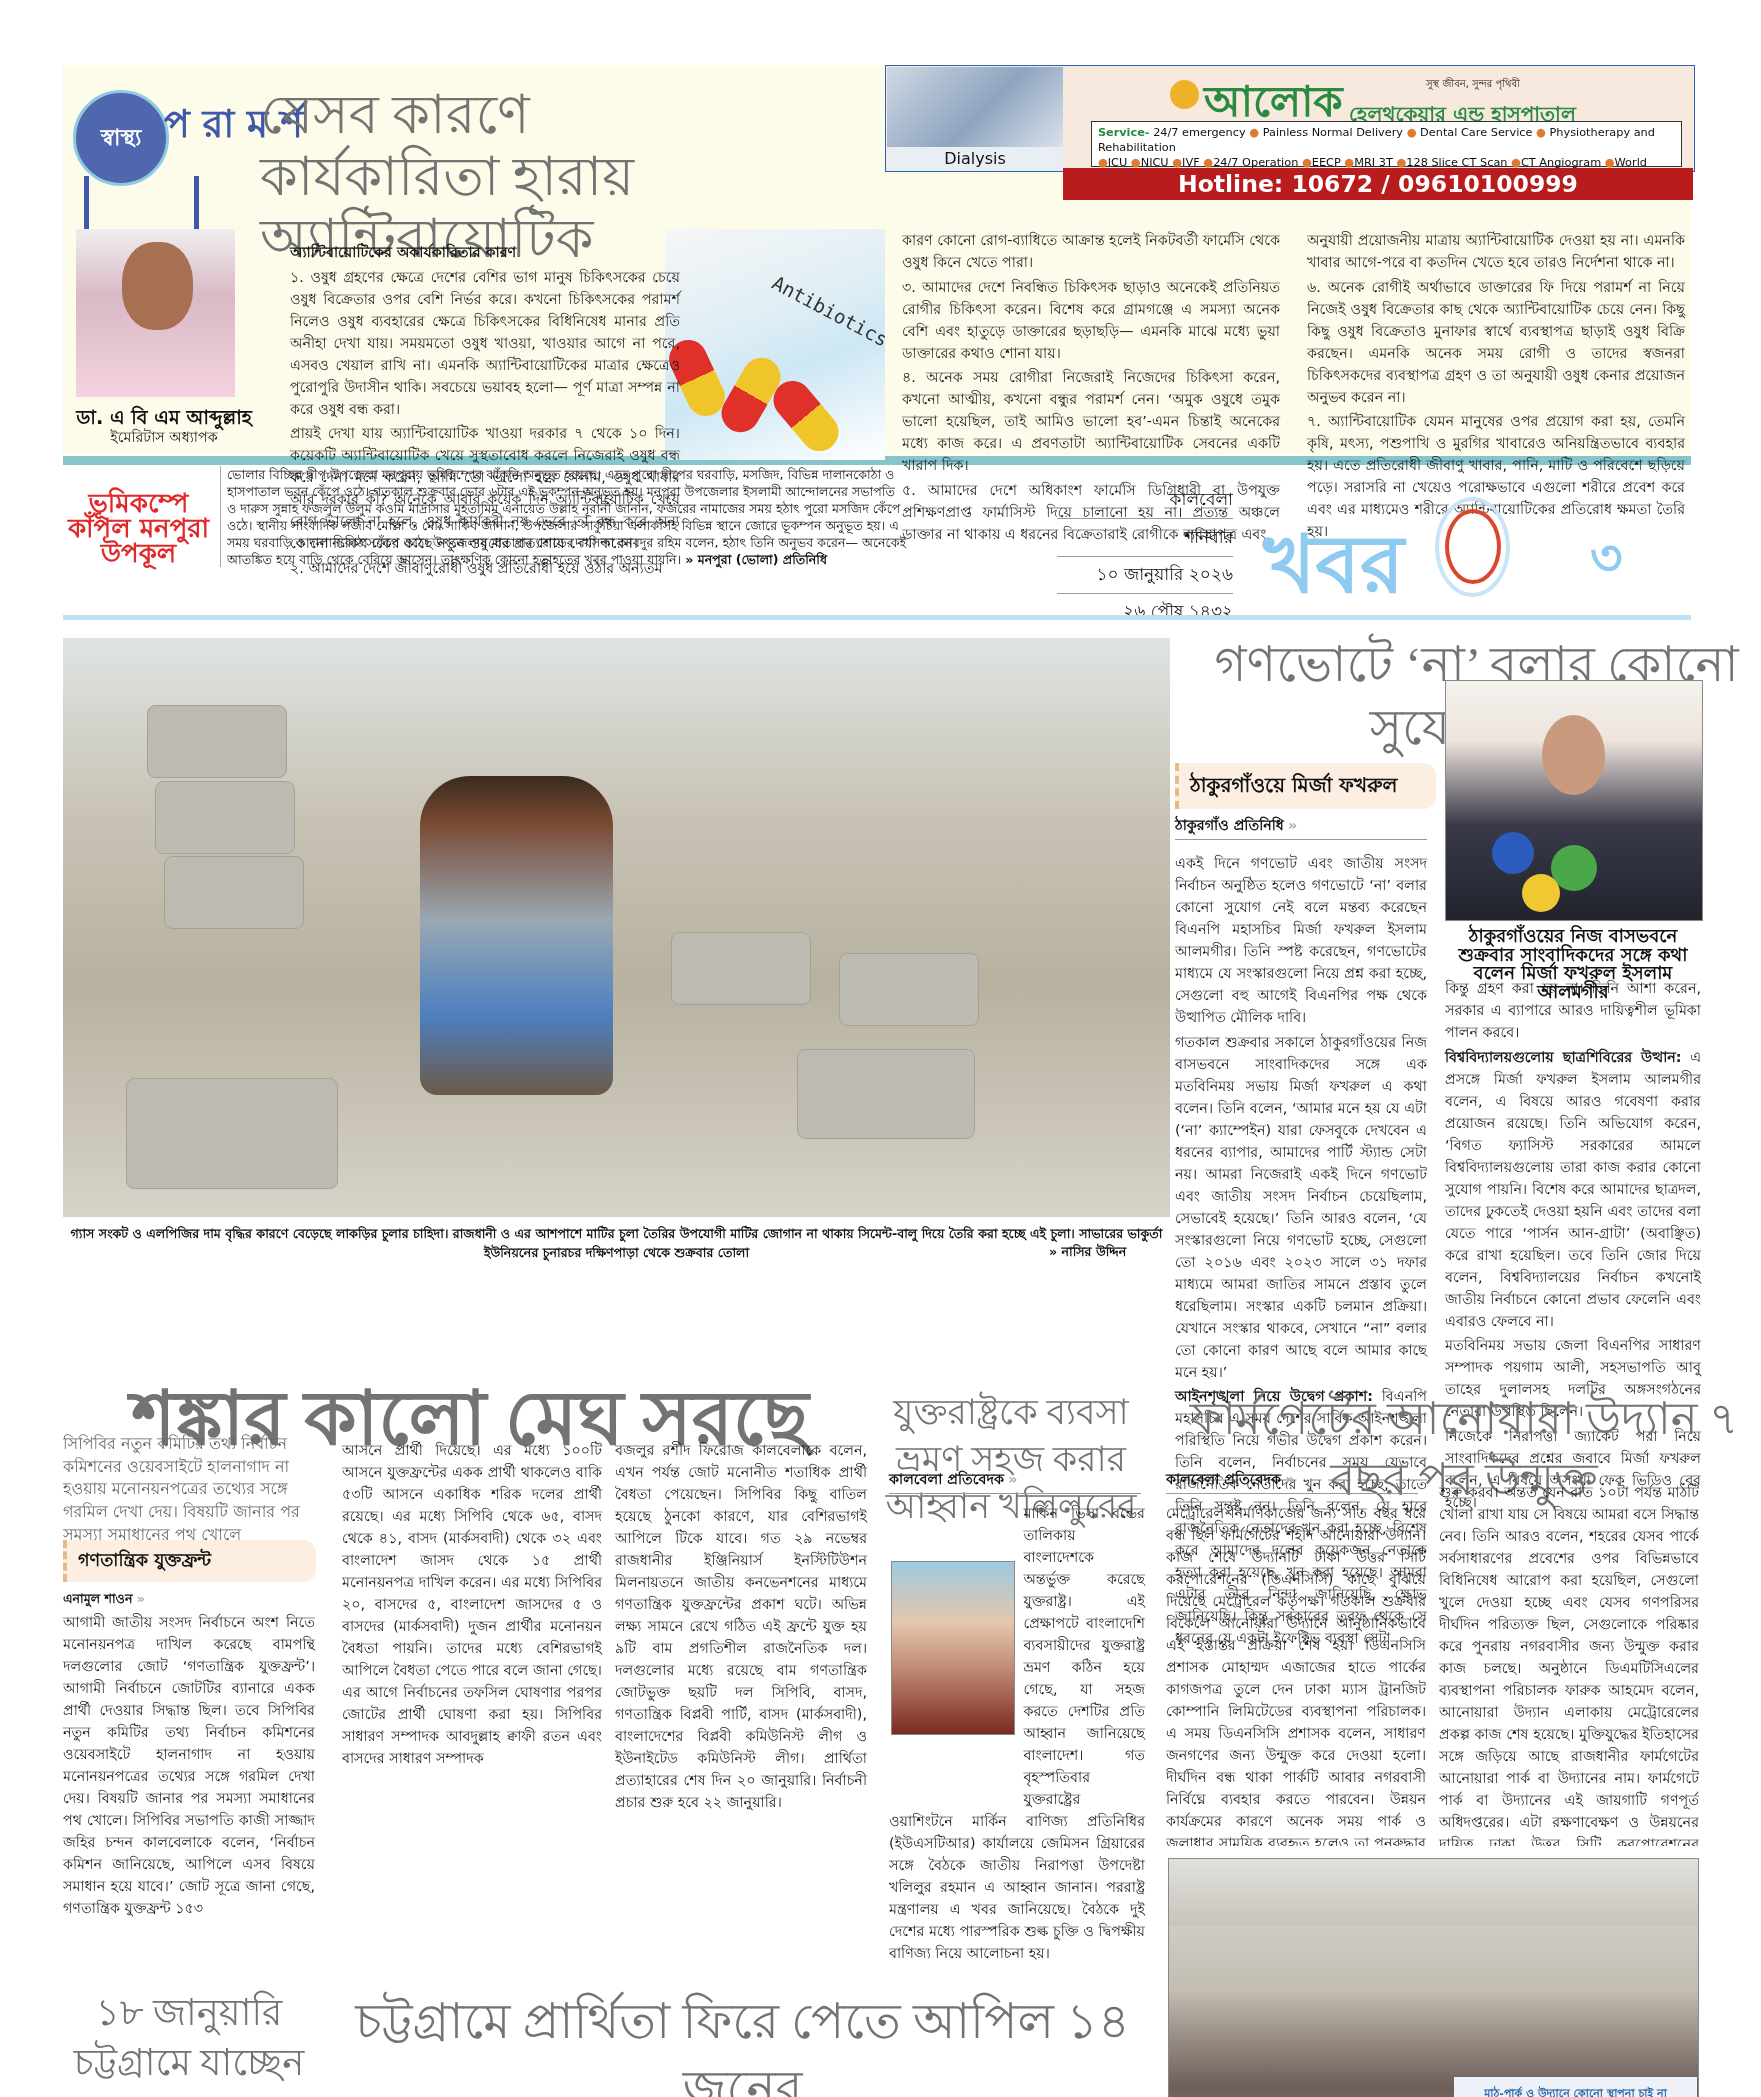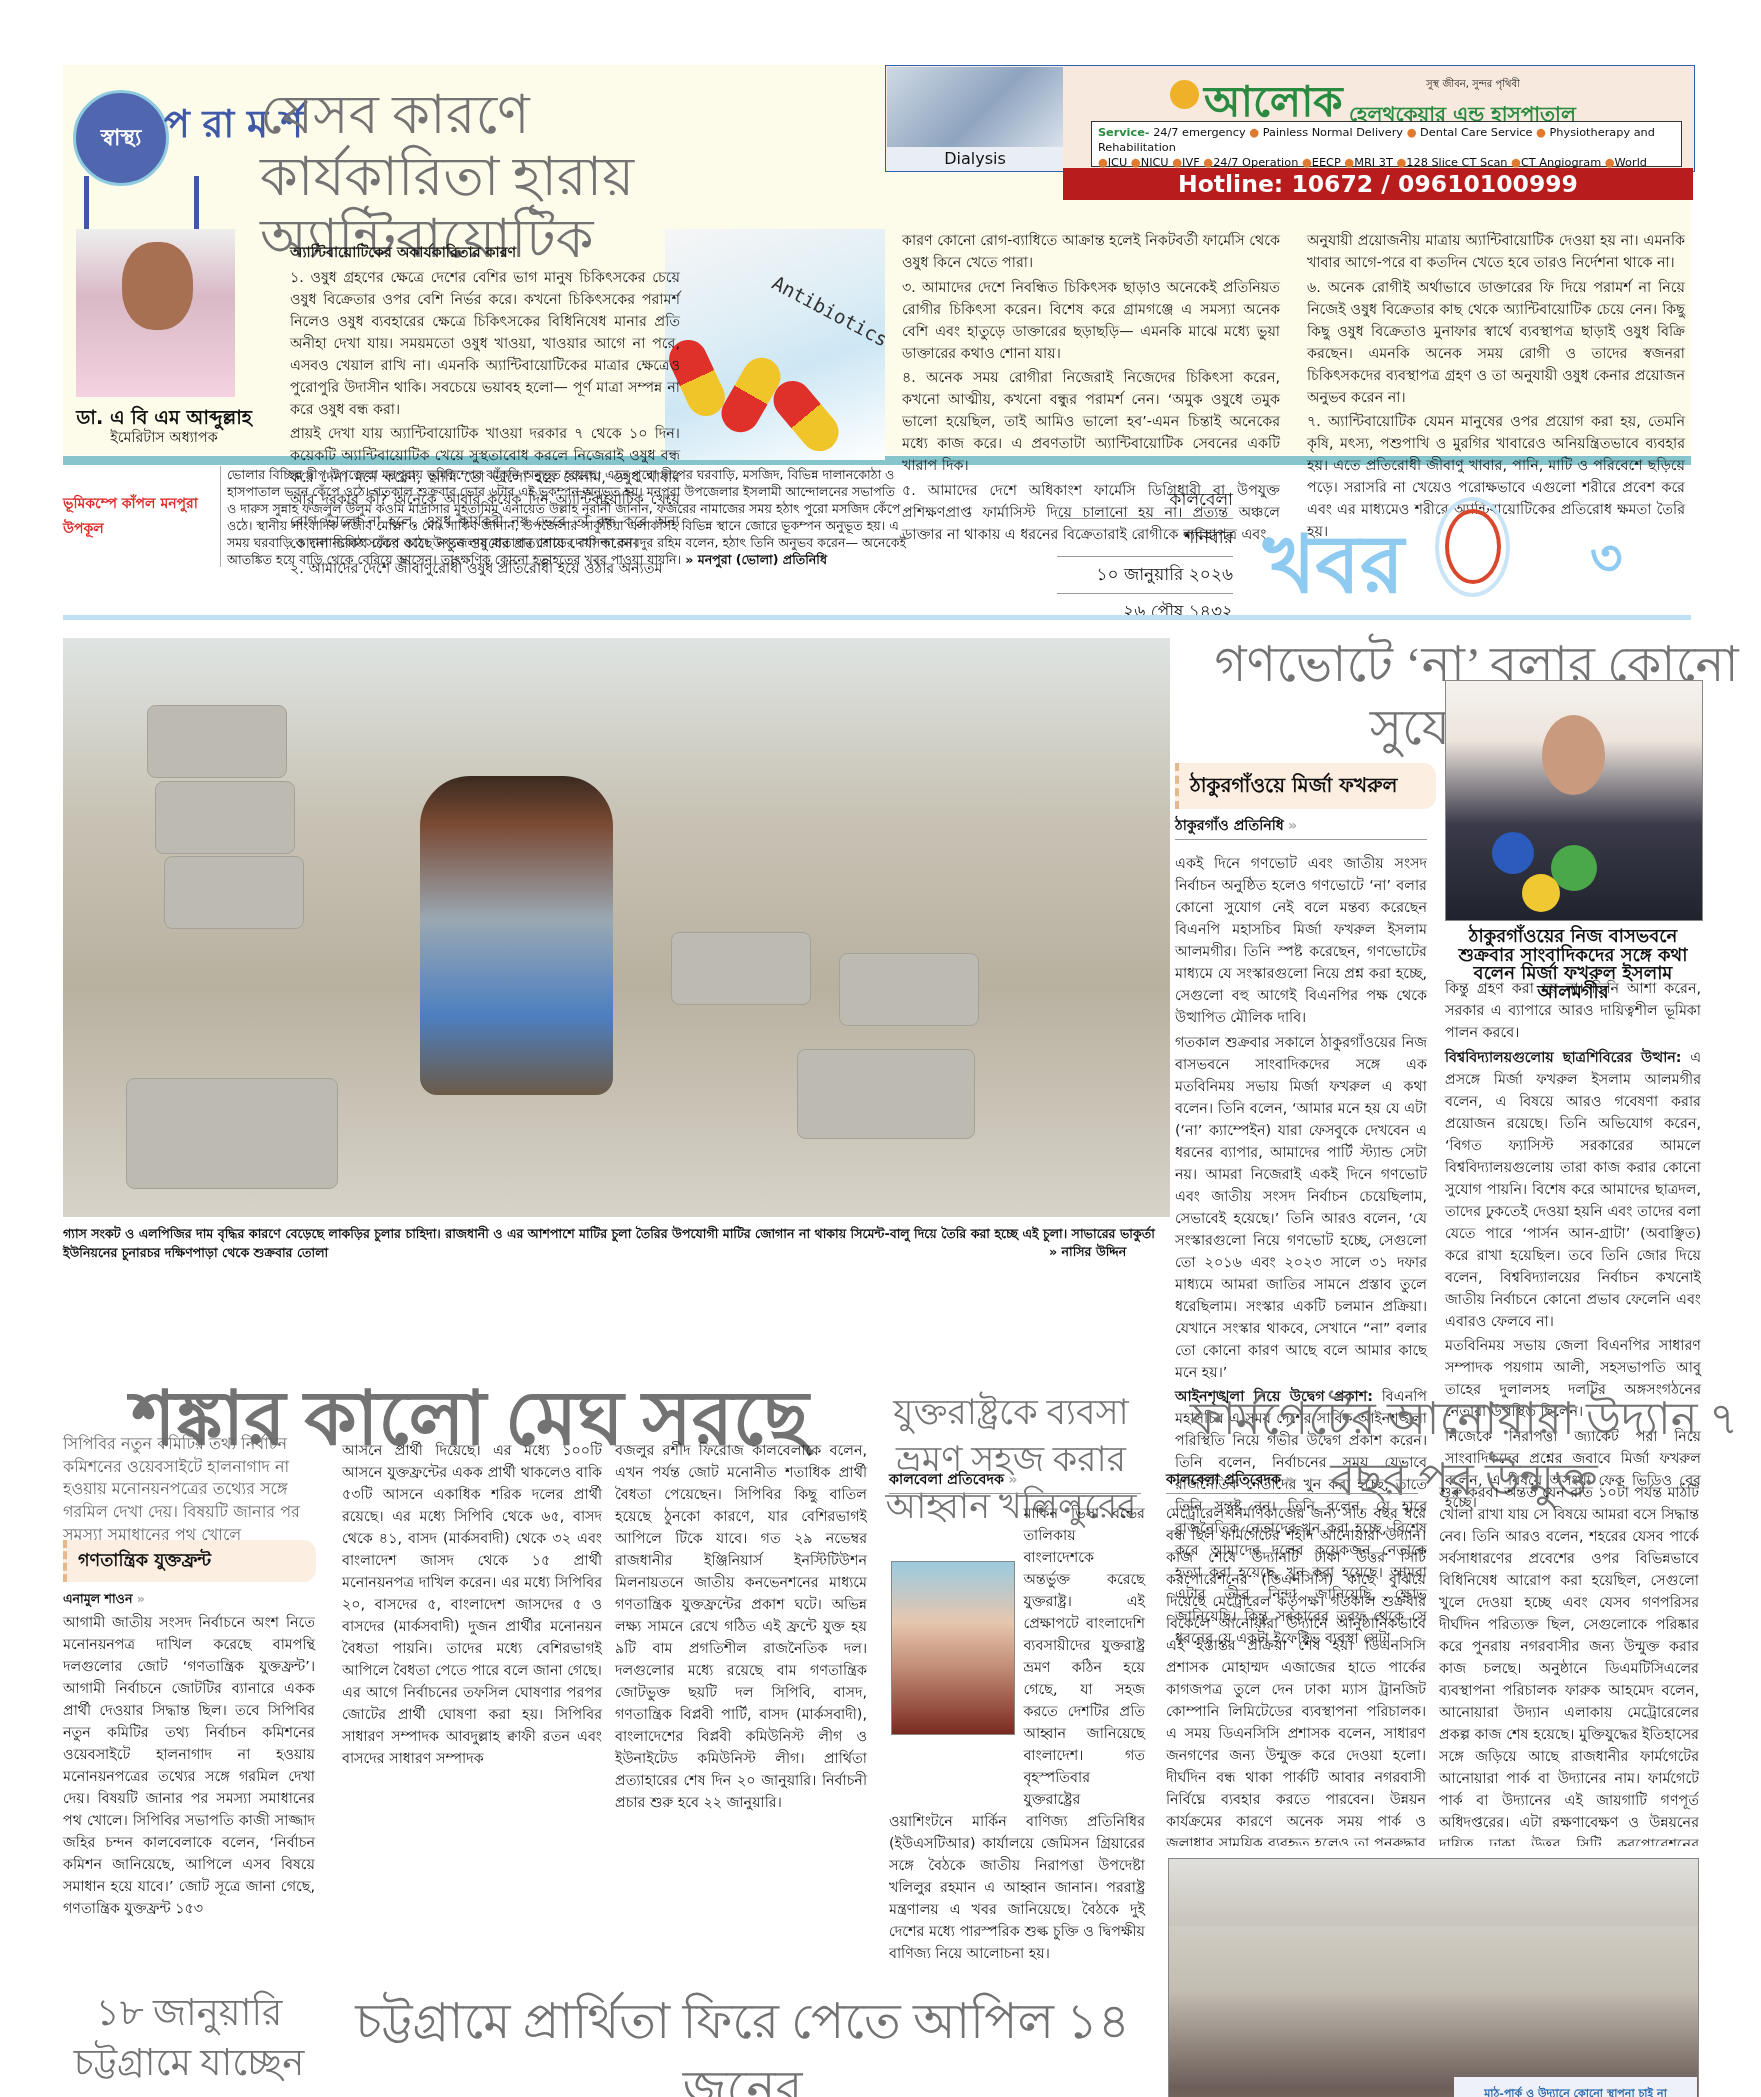--- a/index.html
+++ b/index.html
@@ -34,37 +34,37 @@
   #ad-dialysis{left:887px;top:147px;width:176px;height:23.5px;background:#e9eef4;font-size:16px;text-align:center;line-height:23.5px;}
   #ad-logo{left:1204px;top:69px;font-size:42px;font-weight:bold;color:#2a8a3f;}
   #ad-sun{left:1170px;top:80px;width:29px;height:29px;border-radius:50%;background:#f0b12a;}
   #ad-name{left:1349px;top:99px;font-size:20px;color:#2a8a3f;font-weight:bold;}
   #ad-slogan{left:1426px;top:76px;font-size:10px;}
   #ad-services{left:1091px;top:121px;width:591px;height:46px;border:1.3px solid #333;background:#fff;font-size:11.3px;line-height:15px;padding:3.4px 5.9px;box-sizing:border-box;}
   #ad-services .dot{color:#e07a2e;}
   #ad-hotline{left:1063px;top:168px;width:630px;height:32px;background:#b91c1c;color:#fff;font-size:23.5px;font-weight:bold;text-align:center;line-height:32px;}
 
   
-  #brief-head{left:63px;top:491px;width:151px;font-size:14px;font-weight:bold;color:#e02a2a;text-align:left;line-height:25px;}
+  #brief-head{left:63px;top:491px;width:151px;font-size:26px;font-weight:bold;color:#e02a2a;text-align:center;line-height:25px;}
   #brief-rule{left:220px;top:466px;width:0.8px;height:101px;background:#aaa;}
   #brief-body{left:227px;top:466px;width:680px;font-size:12.6px;line-height:17px;}
   #masthead-date{left:1057px;top:482px;width:176px;font-size:17px;text-align:right;}
   #masthead-date div{padding:4.2px 0;border-bottom:1.7px solid #999;}
   #masthead-date div:last-child{border:none;}
   #khobor{left:1263px;top:503px;font-size:80px;font-weight:bold;color:#8fcaf0;}
   #clock{left:1435px;top:497px;width:67px;height:92px;border-radius:50%;border:4.2px solid #c8e4f6;}
   #clock .ring{position:absolute;left:5.9px;top:8.4px;width:48px;height:67px;border-radius:50%;border:4.2px solid #d9472c;}
   #page-no{left:1590px;top:520px;font-size:50px;color:#8fcaf0;font-weight:bold;}
   #sec-band{left:63px;top:615px;width:1628px;height:5px;background:#bfe0f5;}
 
   
   #main-photo{left:63px;top:638px;width:1107px;height:579px;background:linear-gradient(180deg,#dfe4e2 0%,#c8c3b5 30%,#b8b1a0 60%,#d7d3c9 100%);border:none;}
   .mold{position:absolute;width:138px;height:71px;background:#bdbab2;border-radius:8.4px;border:1.7px solid #a4a199;}
   #worker{left:357px;top:138px;width:193px;height:319px;}
-  #main-caption{left:63px;top:1225px;width:1107px;font-size:12.6px;line-height:18.5px;font-weight:bold;}
+  #main-caption{left:63px;top:1225px;width:1107px;font-size:12.6px;line-height:18.5px;font-weight:bold;text-align:center;}
   #main-credit{left:1049px;top:1243px;font-size:12.6px;font-weight:bold;}
 
   
   #mirza-head{left:1187px;top:633px;width:579px;font-size:49px;line-height:63px;}
   #mirza-tag{left:1175px;top:677px;}
   #mirza-caption{left:1445px;top:927px;width:256px;font-size:18px;line-height:18.5px;text-align:center;}
 
   
   #cpb-head{left:84px;top:1376px;width:772px;font-size:75px;font-weight:bold;}
   #cpb-deck{left:63px;top:1433px;width:247px;font-size:16px;line-height:22.7px;color:#666;}

